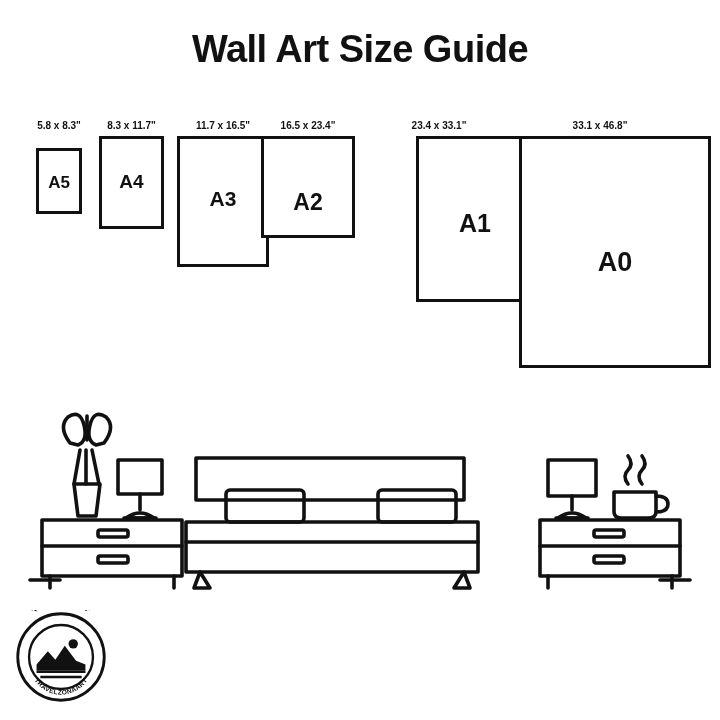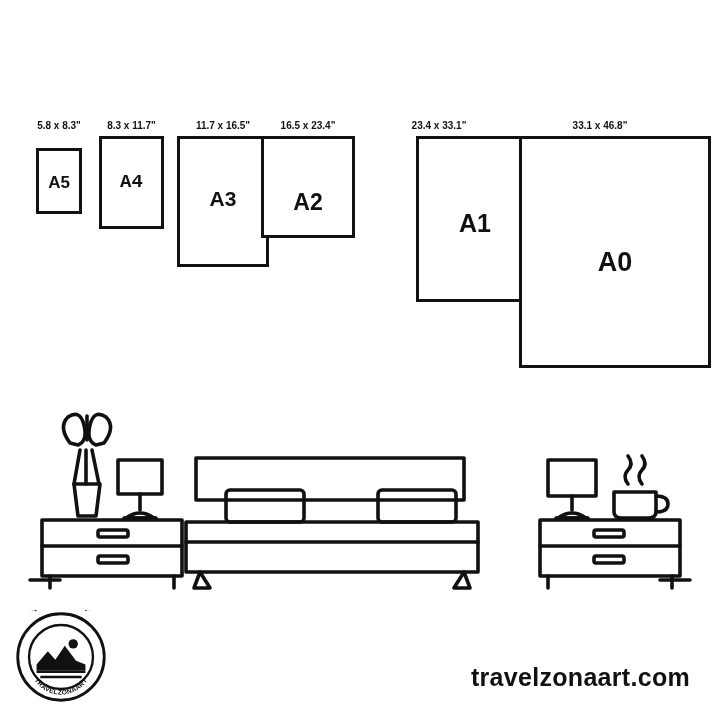--- a/index.html
+++ b/index.html
@@ -108,33 +108,34 @@
     font-weight: bold;
     fill: #111111;
     letter-spacing: 0.4px;
   }
 </style>
 </head>
 <body>
 
 <div id="page">
 
+  <div class="title">Wall Art Size Guide</div>
 
   <div id="frames">
       <div class="frame-wrap" style="left: 36px; top: 136px; width: 46px; height: 66px;">
         <div class="frame-dims" style="top: -16px;">5.8 x 8.3"</div>
         <div class="frame-shadow" style="left: 9px; top: 9px; width: 46px; height: 66px;"></div>
         <div class="frame-box" style="top: 12px; width: 46px; height: 66px; text-decoration: underline;">
           <div class="frame-label" style="top: 22px; font-size: 17px;">A5</div>
         </div>
       </div>
       <div class="frame-wrap" style="left: 99px; top: 136px; width: 65px; height: 93px;">
         <div class="frame-dims" style="top: -16px;">8.3 x 11.7"</div>
         <div class="frame-shadow" style="left: 9px; top: 9px; width: 65px; height: 93px;"></div>
-        <div class="frame-box" style="top: 0px; width: 65px; height: 93px; font-family: Liberation Mono, monospace;">
+        <div class="frame-box" style="top: 0px; width: 65px; height: 93px;">
           <div class="frame-label" style="top: 32px; font-size: 19px;">A4</div>
         </div>
       </div>
       <div class="frame-wrap" style="left: 177px; top: 136px; width: 92px; height: 131px;">
         <div class="frame-dims" style="top: -16px;">11.7 x 16.5"</div>
         <div class="frame-shadow" style="left: 9px; top: 9px; width: 92px; height: 131px;"></div>
         <div class="frame-box" style="top: 0px; width: 92px; height: 131px;">
           <div class="frame-label" style="top: 48px; font-size: 21px;">A3</div>
         </div>
       </div>
@@ -246,15 +247,14 @@
     <path id="arcTop" d="M 50 16 m -30 0 a 30 30 0 0 1 60 0" fill="none"></path>
     <path id="arcBottom" d="M 16 56 a 34 34 0 0 0 68 0" fill="none"></path>
     <text class="logo-text">
       <textPath href="#arcTop" startOffset="50%" text-anchor="middle">TRAVELZONAART</textPath>
     </text>
     <text class="logo-text">
       <textPath href="#arcBottom" startOffset="50%" text-anchor="middle">TRAVELZONAART</textPath>
     </text>
   </svg>
 
-  <div class="footer-url">travelzonaart.com</div>
 
 </div>
 
 </body></html>

